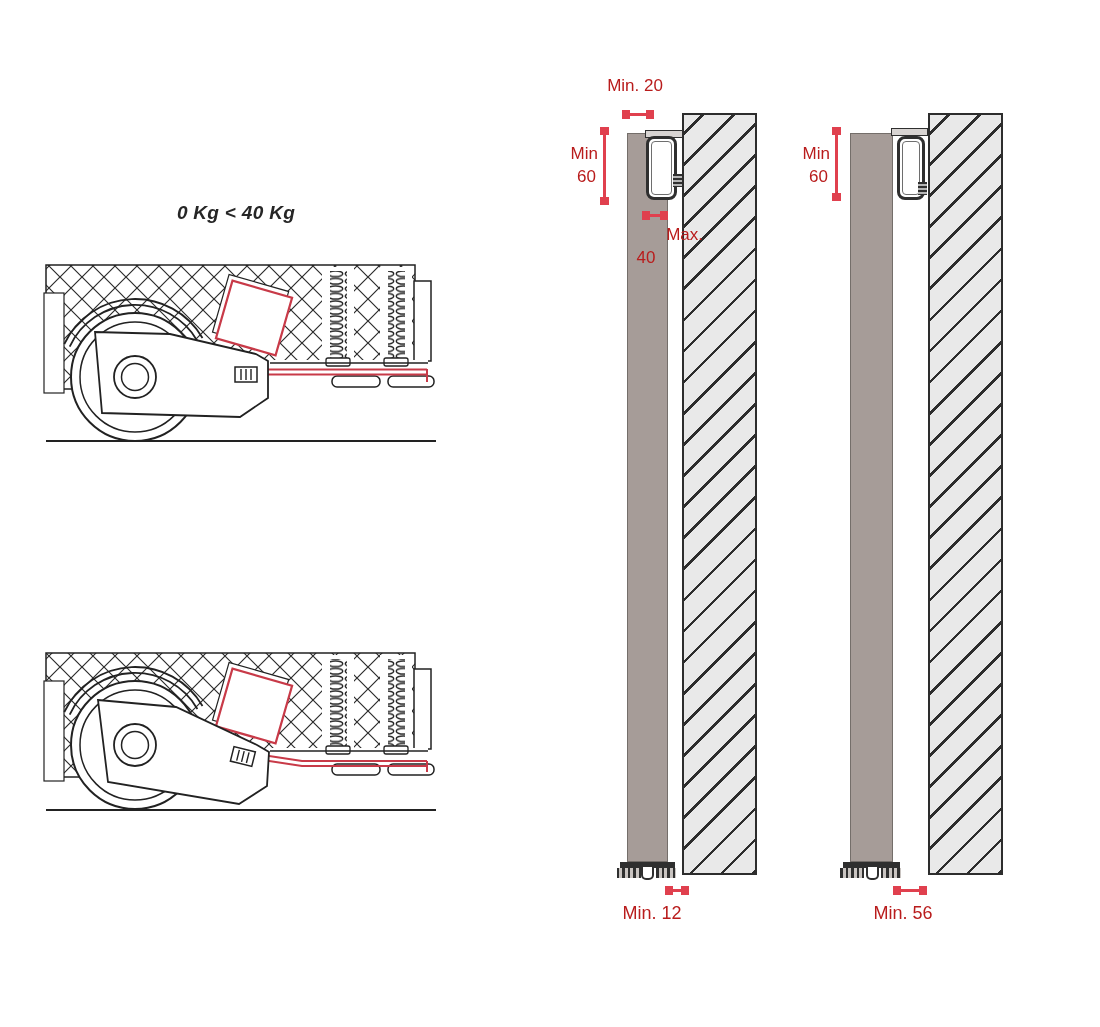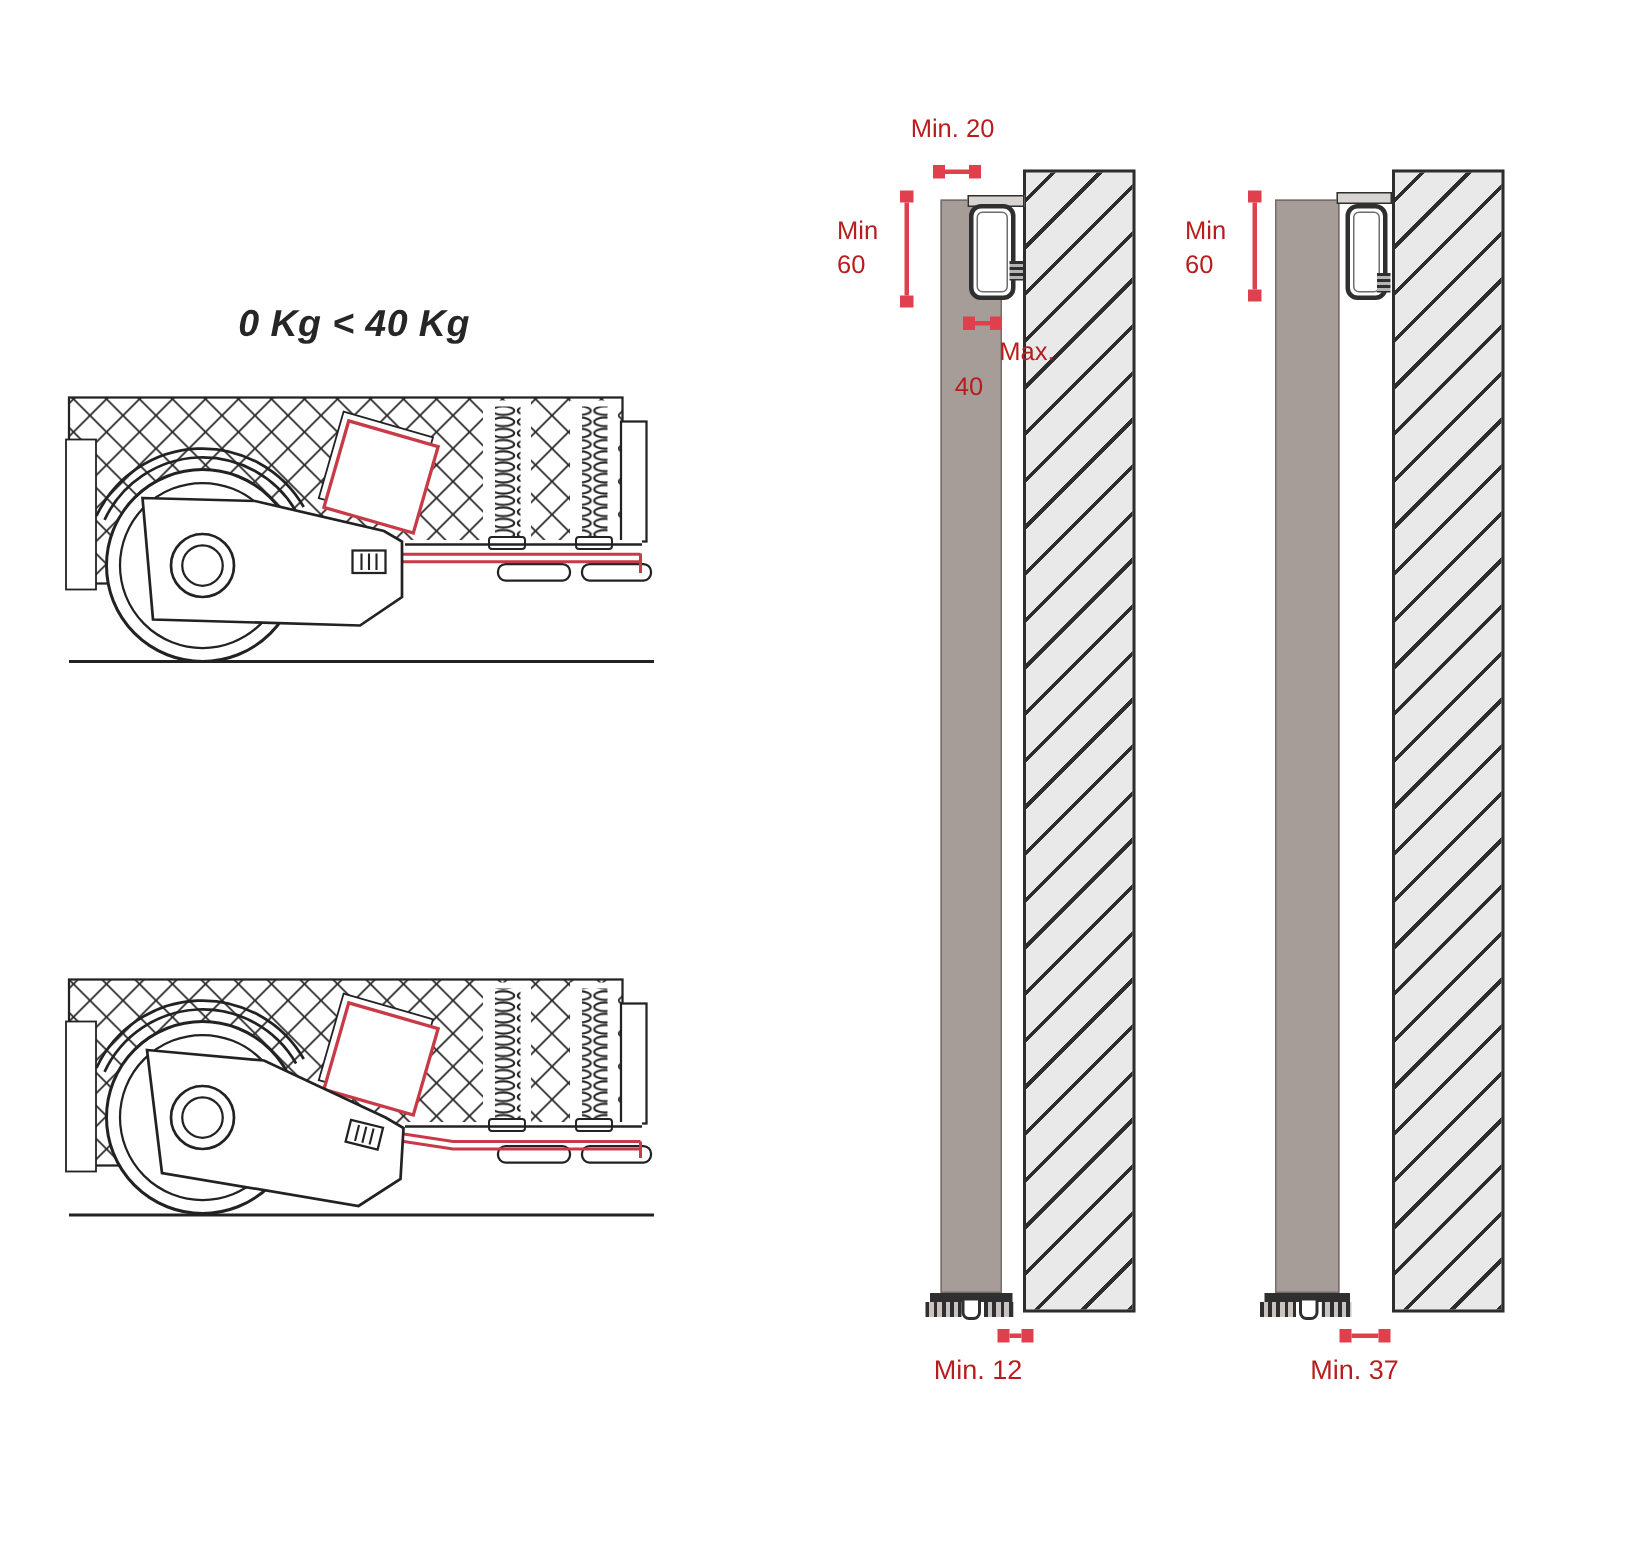--- a/index.html
+++ b/index.html
@@ -9,27 +9,27 @@
     --line-dark:#2d2d2d;
   }
   html,body{margin:0;padding:0;background:#fff;}
   .stage{
     position:relative;width:1100px;height:1027px;background:#fff;overflow:hidden;
     font-family:"Liberation Sans","DejaVu Sans",sans-serif;color:#3d3d3d;
   }
   .abs{position:absolute;box-sizing:border-box;}
   
   .fig-label{
-    font-style:italic;font-weight:bold;font-size:25px;color:#262626;
+    font-style:italic;font-weight:bold;font-size:19px;color:#262626;
     text-align:center;letter-spacing:.3px;
   }
   
   .dim-text{font-size:17px;color:#b91c1c;white-space:nowrap;}
   .t-center{text-align:center;}
-  .t-right{text-align:left;}
+  .t-right{text-align:right;}
   
   .dim-h{position:absolute;height:3px;background:var(--accent-red);}
   .dim-h::before,.dim-h::after{content:"";position:absolute;width:8px;height:9px;top:-3px;background:var(--accent-red);}
   .dim-h::before{left:-8px}
   .dim-h::after{right:-8px}
   .dim-v{position:absolute;width:3px;background:var(--accent-red);}
   .dim-v::before,.dim-v::after{content:"";position:absolute;width:9px;height:8px;left:-3px;background:var(--accent-red);}
   .dim-v::before{top:-8px}
   .dim-v::after{bottom:-8px}
   
@@ -181,15 +181,15 @@
   <div class="abs bracket" style="left:891px;top:128px;width:37px;height:8px;"></div>
   <div class="abs housing" style="left:897px;top:136px;width:28px;height:64px;"></div>
   <div class="abs screw" style="left:918px;top:182px;width:9px;height:13px;"></div>
 
   <div class="abs door-cap" style="left:843px;top:862px;width:57px;height:6px;"></div>
   <div class="abs guide-stripe" style="left:840px;top:868px;width:24px;height:10px;"></div>
   <div class="abs guide-roller" style="left:866px;top:865px;width:13px;height:15px;"></div>
   <div class="abs guide-stripe" style="left:881px;top:868px;width:20px;height:10px;"></div>
 
   <div class="dim-h" style="left:901px;top:889px;width:18px;"></div>
-  <div class="abs dim-text t-center" style="left:860px;top:903px;width:86px;font-size:18px;">Min. 37</div>
+  <div class="abs dim-text t-center" style="left:860px;top:903px;width:86px;font-size:18px;">Min. 56</div>
 
 </div>
 
 </body></html>

